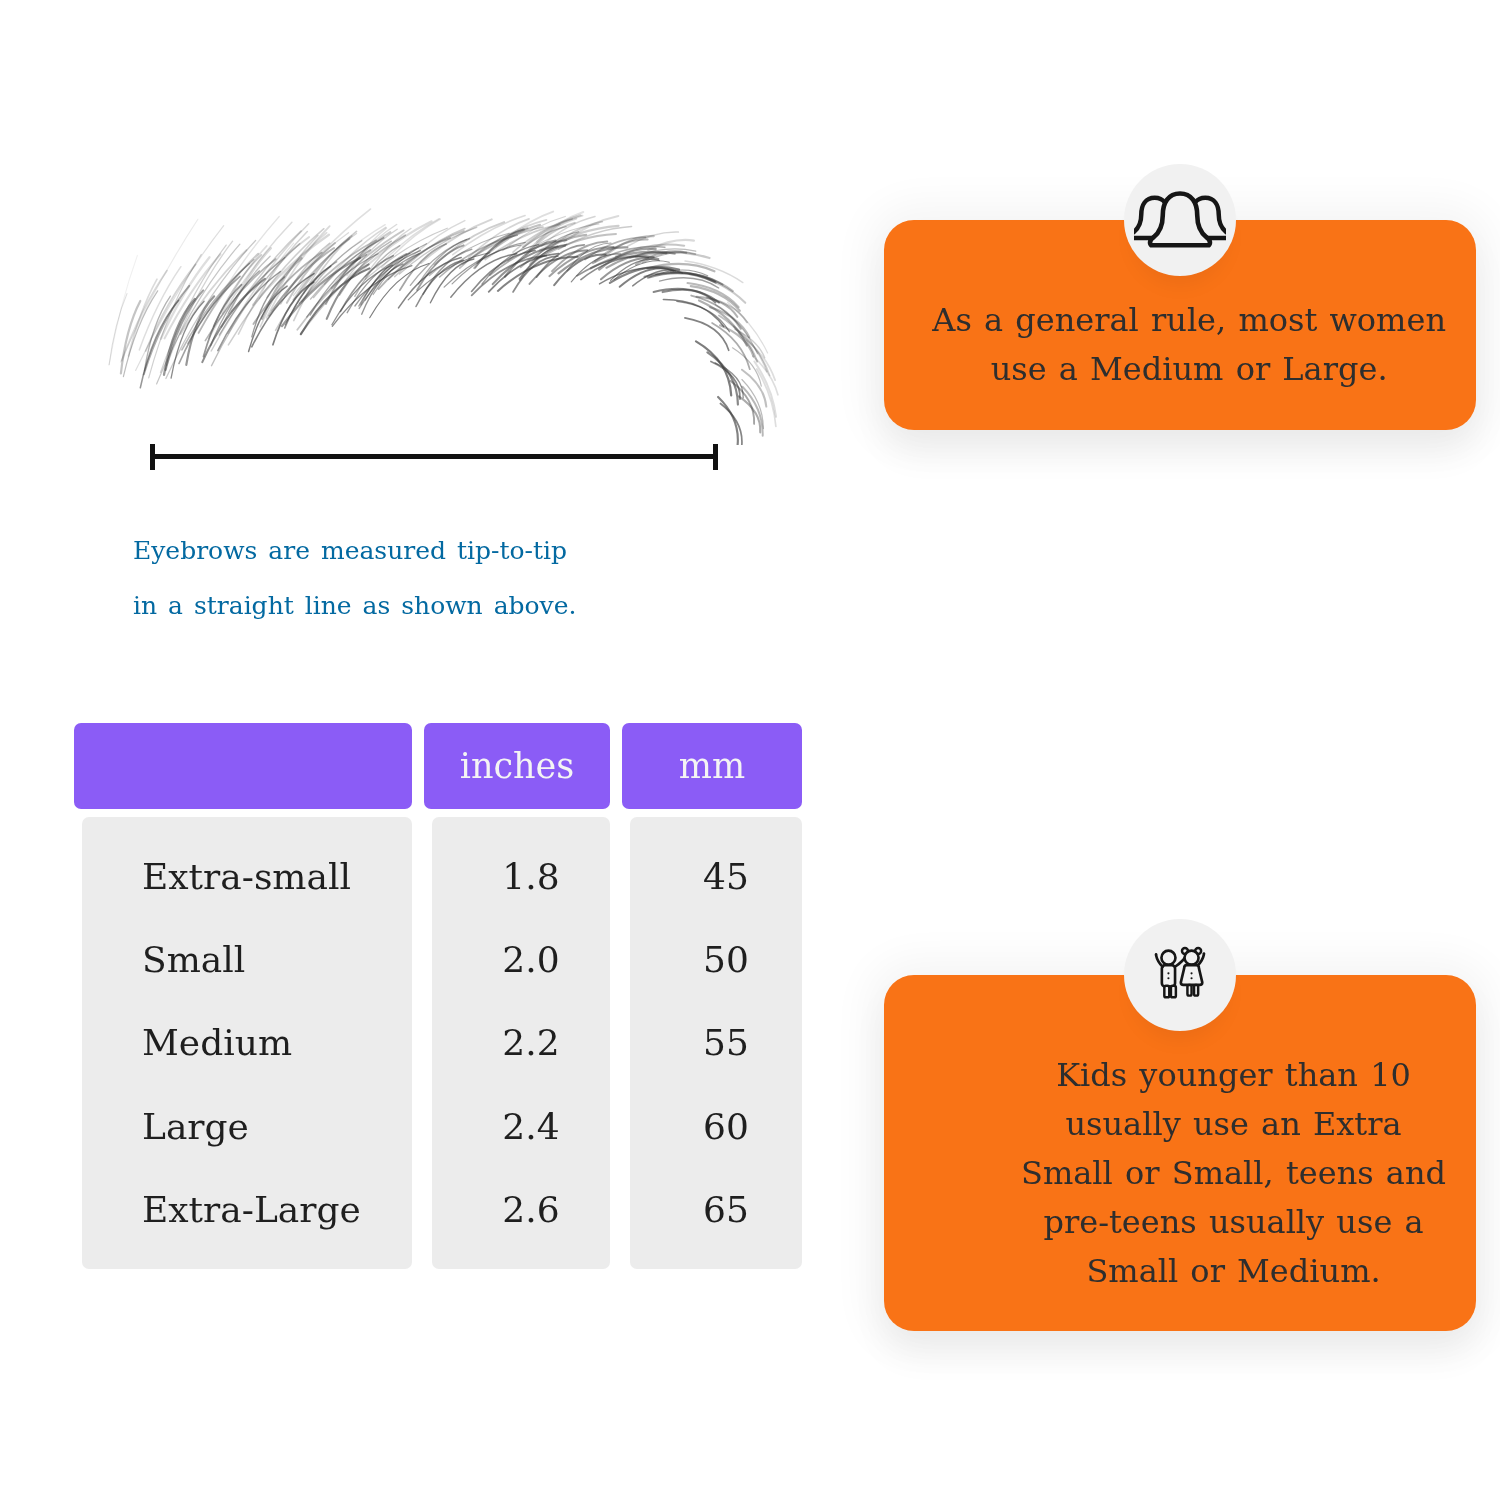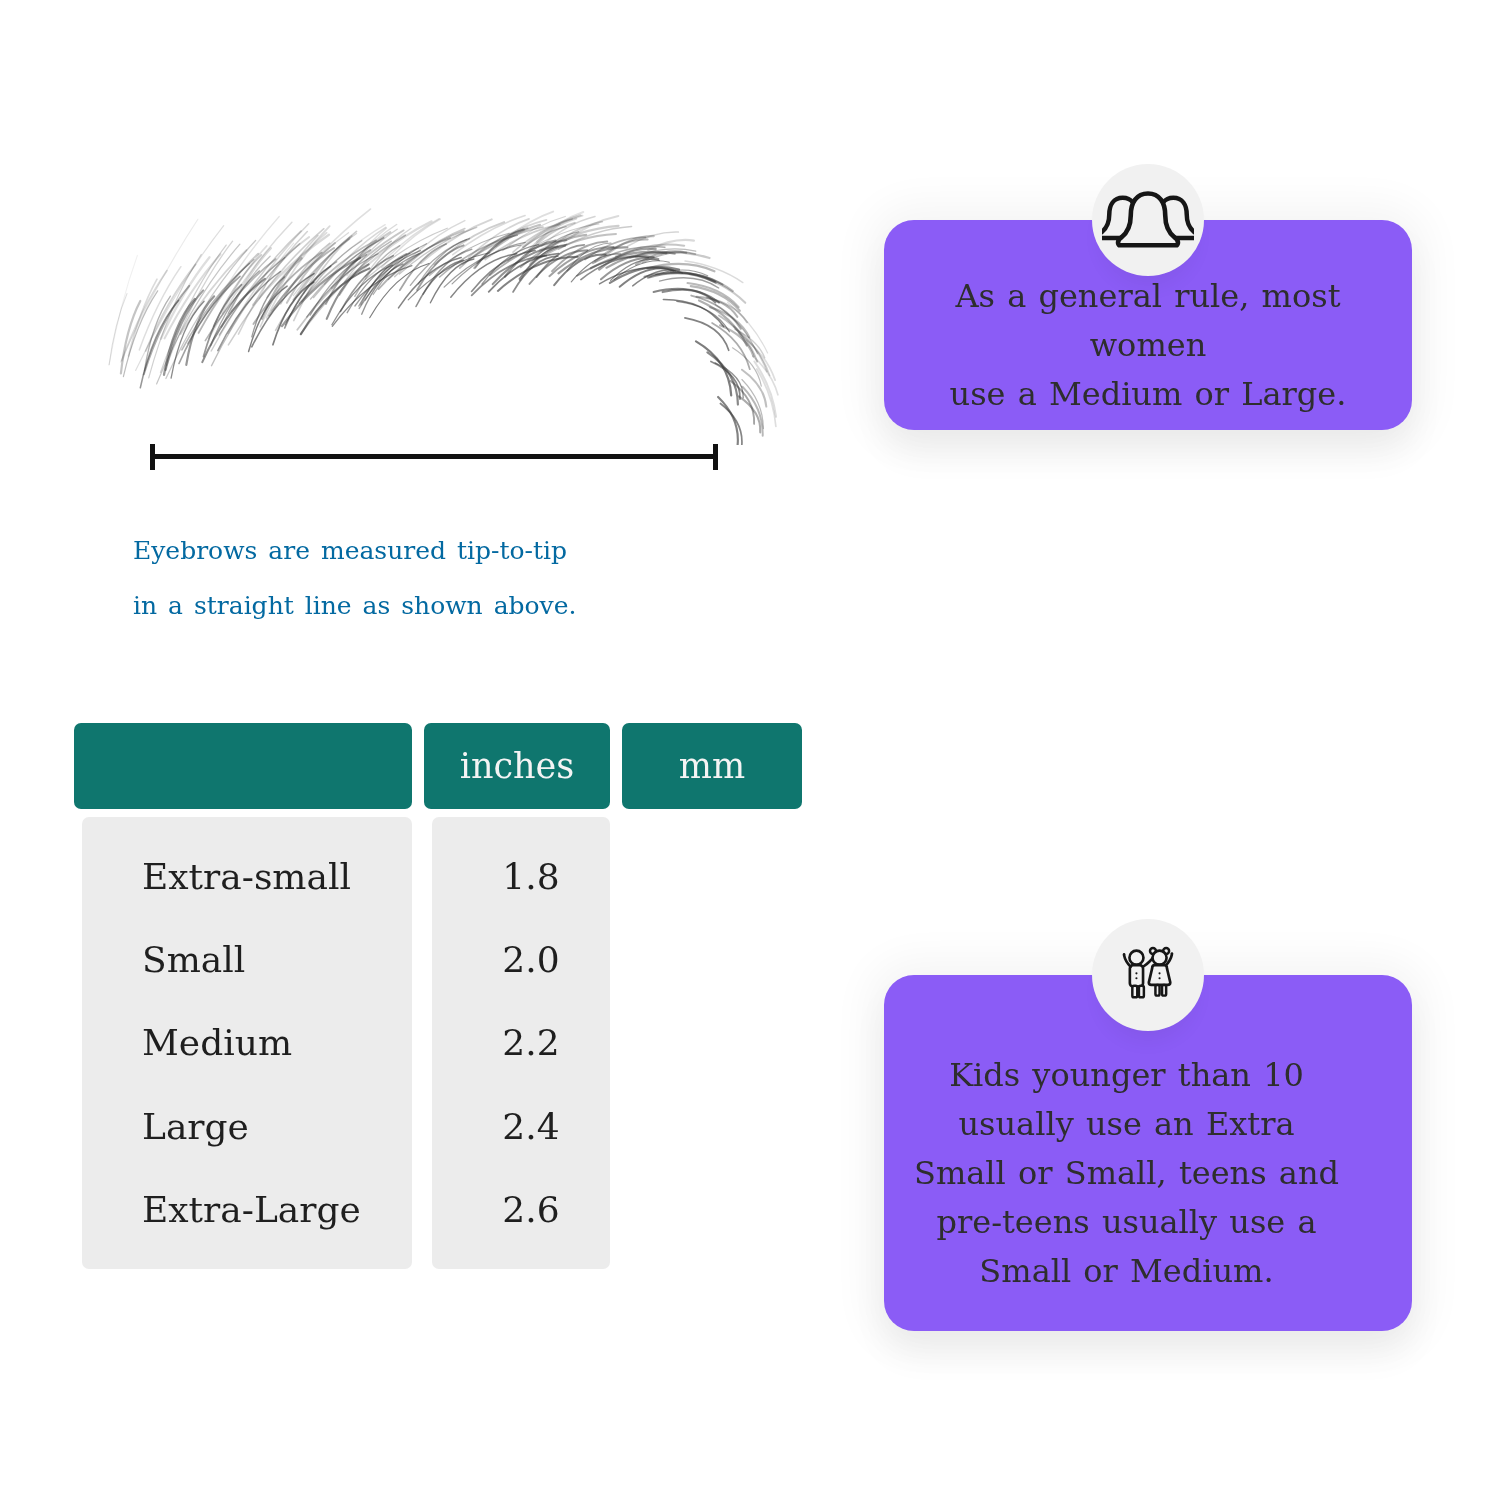--- a/index.html
+++ b/index.html
@@ -11,33 +11,33 @@
   .mline{position:absolute;left:150px;top:444px;width:568px;height:26px;}
   .mline .bar{position:absolute;left:2px;right:2px;top:10px;height:5px;background:#111;}
   .mline .tick{position:absolute;top:0;width:5px;height:26px;background:#111;}
   .mline .tick.l{left:0;} .mline .tick.r{right:0;}
   .caption{position:absolute;left:133px;top:523px;margin:0;font-size:25px;line-height:55px;
            color:#0369a1;white-space:pre-line;word-spacing:3px;}
 
   
   .size-table{position:absolute;left:74px;top:723px;width:728px;}
   .thead{display:grid;grid-template-columns:338px 186px 180px;column-gap:12px;}
-  .th{height:86px;background:#0f766e;border-radius:7px;color:#f4f4f4;font-size:35px;
+  .th{height:86px;background:#8b5cf6;border-radius:7px;color:#f4f4f4;font-size:35px;
       display:flex;align-items:center;justify-content:center;}
   .tbody{margin-top:8px;display:grid;grid-template-columns:338px 186px 180px;column-gap:12px;}
   .tcol{background:#ececec;border-radius:7px;height:452px;box-sizing:border-box;
         padding:18px 0;display:grid;grid-template-rows:repeat(5,1fr);margin-left:8px;}
   .tcell{display:flex;align-items:center;font-size:36px;color:#1f1f1f;}
   .tcol.names .tcell{justify-content:flex-start;padding-left:60px;}
   .tcol.vals .tcell{justify-content:center;padding-left:20px;}
 
   
-  .card{position:absolute;left:884px;width:528px;background:#8b5cf6;border-radius:30px;
+  .card{position:absolute;left:884px;width:592px;background:#f97316;border-radius:30px;
         box-shadow:0 0 42px 16px rgba(0,0,0,0.045),0 24px 36px rgba(0,0,0,0.05);
-        box-sizing:border-box;display:flex;flex-direction:column;align-items:flex-start;
+        box-sizing:border-box;display:flex;flex-direction:column;align-items:flex-end;
         justify-content:center;padding:40px 30px 0 30px;}
   .card-1{top:220px;height:210px;}
   .card-2{top:580px;height:205px;}
   .card-3{top:975px;height:356px;}
   .card-text{margin:0;text-align:center;font-size:32px;line-height:49px;color:#2e2e2e;
              white-space:pre-line;word-spacing:2px;}
   .badge{position:absolute;top:-56px;left:50%;transform:translateX(-50%);
          width:112px;height:112px;border-radius:50%;background:#f1f1f1;
          display:flex;align-items:center;justify-content:center;
          box-shadow:0 18px 22px -10px rgba(0,0,0,0.06);}
@@ -319,20 +319,27 @@
         <div class="tcell">Large</div>
         <div class="tcell">Extra-Large</div>
       </div>
       <div class="tcol vals">
         <div class="tcell">1.8</div>
         <div class="tcell">2.0</div>
         <div class="tcell">2.2</div>
         <div class="tcell">2.4</div>
         <div class="tcell">2.6</div>
       </div>
+      <div class="tcol vals">
+        <div class="tcell">45</div>
+        <div class="tcell">50</div>
+        <div class="tcell">55</div>
+        <div class="tcell">60</div>
+        <div class="tcell">65</div>
+      </div>
     </div>
   </div>
 
   <div class="card card-1">
     <div class="badge">
       <svg width="92" height="70" viewBox="-40 -34 80 60">
         <g transform="translate(-22,0) scale(0.78)">
           <path class="ic-fill" d="M0,-30 C10,-30 15,-22 15,-11 C15,-3 17,3 23,8 C26,10 27,13 25,15 L-25,15 C-27,13 -26,10 -23,8 C-17,3 -15,-3 -15,-11 C-15,-22 -10,-30 0,-30 Z"></path>
           <path class="ic-stroke" stroke-width="5" d="M0,-30 C10,-30 15,-22 15,-11 C15,-3 17,3 23,8 C26,10 27,13 25,15 L-25,15 C-27,13 -26,10 -23,8 C-17,3 -15,-3 -15,-11 C-15,-22 -10,-30 0,-30 Z"></path>
         </g>

